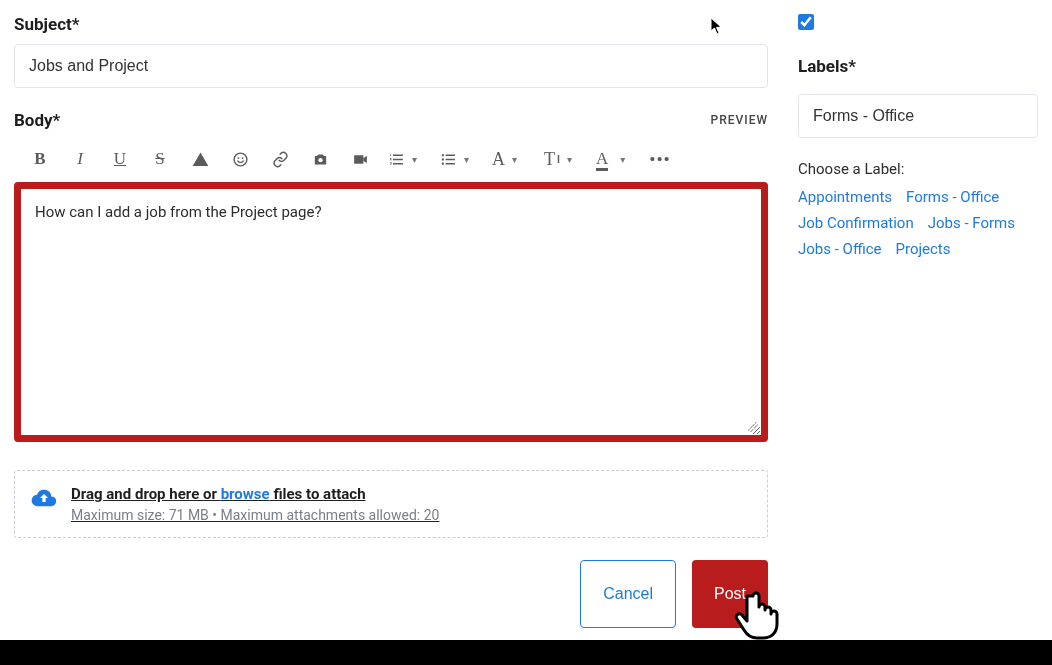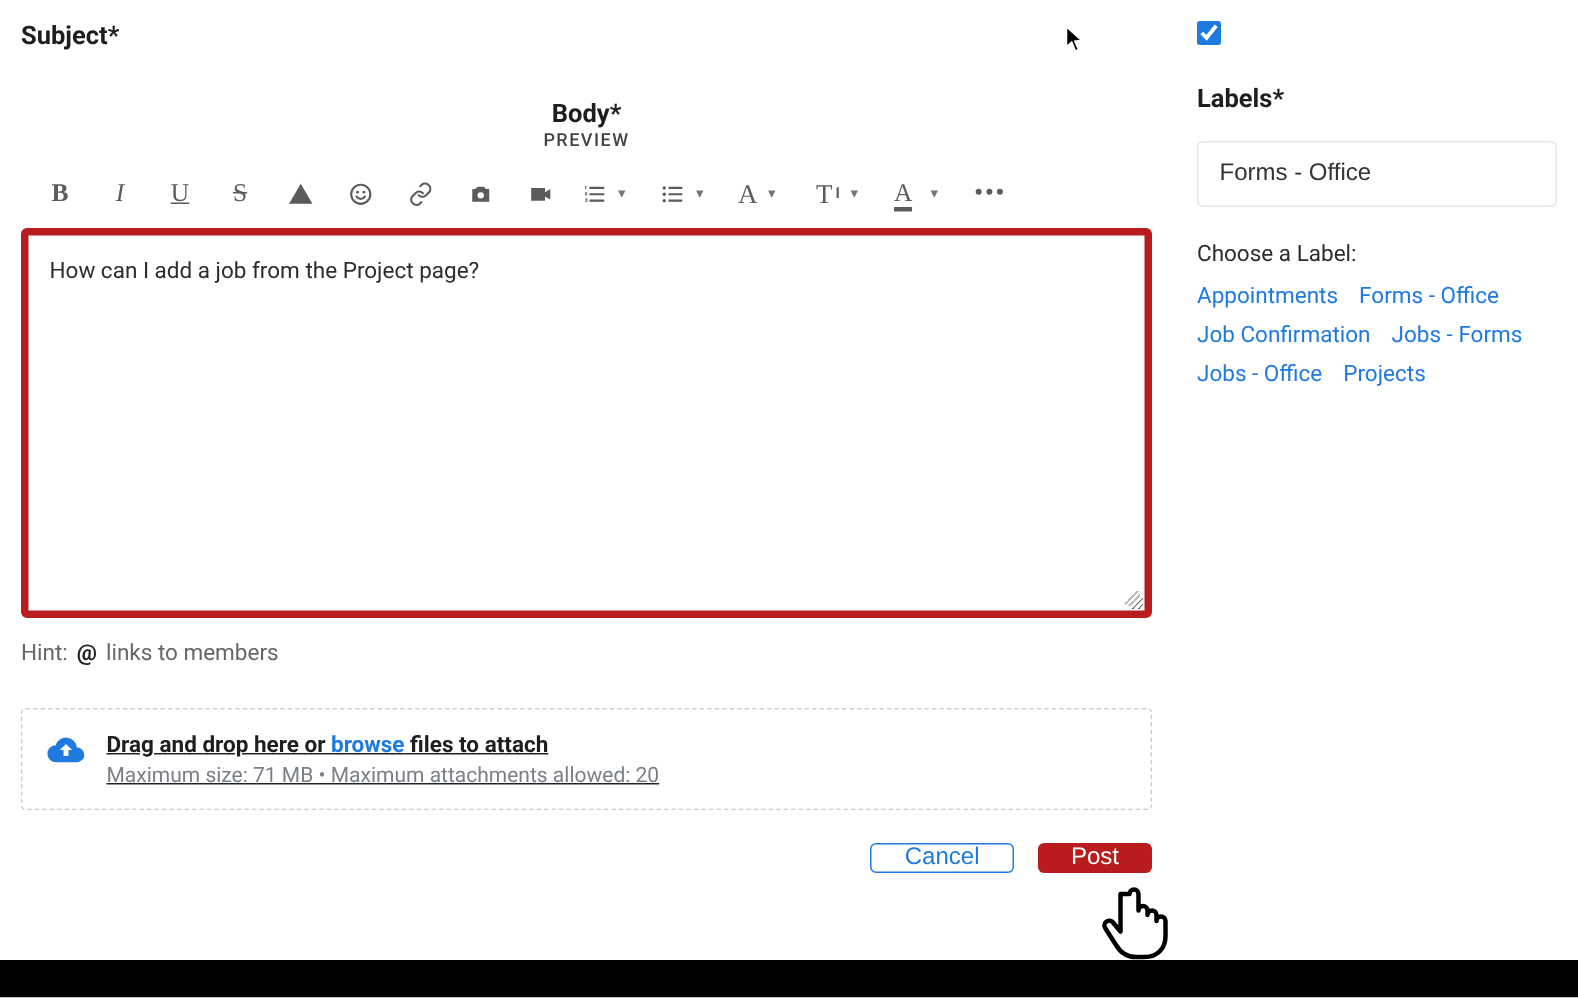--- a/index.html
+++ b/index.html
@@ -20,37 +20,37 @@
   .subject-input {
     width: 100%;
     border: 1px solid #e2e5e9;
     border-radius: 4px;
     padding: 12px 14px;
     font-size: 16px;
     color: #333;
     outline: none;
   }
 
-  .body-row { display:flex; justify-content: space-between; align-items:center; margin-top: 22px; margin-bottom: 6px; flex-direction: column;}
+  .body-row { display:flex; justify-content: space-between; align-items:center; margin-top: 22px; margin-bottom: 6px;}
   .preview { font-size: 12px; letter-spacing: 1px; color:#444; font-weight:500; }
 
   .toolbar { display:flex; align-items:center; gap: 0; padding: 6px 6px; }
   .tbtn { width: 40px; height: 34px; display:flex; align-items:center; justify-content:center; color:#5b5b5b; cursor:pointer; border-radius:3px; font-size:17px; position:relative;}
   .tbtn.wide { width: 52px; justify-content:flex-start; padding-left:8px; gap:4px;}
   .tbtn svg { width:17px; height:17px; fill:#5b5b5b; }
   .caret { font-size:10px; color:#777; margin-left:3px;}
   .bold-i { font-weight:700; font-family: Georgia, serif; }
   .italic-i { font-style: italic; font-family: Georgia, serif; }
   .under-i { text-decoration: underline; font-family: Georgia, serif;}
   .strike-i { text-decoration: line-through; font-family: Georgia, serif;}
   .a-under { position:relative; font-family: Georgia, serif;}
   .a-under::after { content:""; position:absolute; left:0; right:0; bottom:-2px; height:3px; background:#5b5b5b;}
 
   .editor {
-    border: 5px solid #b91c1c;
+    border: 7px solid #b91c1c;
     border-radius: 4px;
     min-height: 260px;
     padding: 14px;
     font-size: 15px;
     color:#2c2c2c;
     resize: both;
     overflow:auto;
     flex-shrink:0;
     position:relative;
   }
@@ -71,21 +71,21 @@
     border-radius: 3px;
     padding: 14px 16px;
     display:flex; align-items:flex-start; gap:14px;text-decoration:underline;
   }
   .cloud { width:26px; height:22px; flex-shrink:0; margin-top:2px;}
   .dz-title { font-weight:700; font-size:15px; color:#1e1e1e;}
   .dz-title .browse { color:#1f7ae0; font-weight:700;}
   .dz-sub { font-size:14px; color:#7a7f87; margin-top:4px;}
 
   .actions { display:flex; justify-content:flex-end; gap:16px; margin-top:22px;}
-  .btn { border-radius:4px; padding: 0 22px; font-size:16px; cursor:pointer; border:none; font-weight:500;}
+  .btn { border-radius:4px; padding: 24px 22px; font-size:16px; cursor:pointer; border:none; font-weight:500;}
   .btn-cancel { background:#fff; border:1px solid #1f7ae0; color:#1f7ae0;}
   .btn-post { background:#b91c1c; color:#fff;}
 
   
   .chk-row { display:flex; align-items:center; gap:12px; font-size:15px; color:#222; margin-bottom:26px;}
   .chk { width:16px; height:16px; accent-color:#1f7ae0;}
   .labels-input {
     width:100%; border:1px solid #e2e5e9; border-radius:4px; padding:12px 14px; font-size:16px; color:#333; outline:none;
     margin-top:8px; margin-bottom:22px;
   }
@@ -98,20 +98,21 @@
   
   .cursor-arrow { position:absolute; left:710px; top:17px; pointer-events:none;}
   .cursor-hand { position:absolute; left:733px; top:590px; pointer-events:none;}
 </style>
 </head>
 <body>
 
 <div class="container">
   <div class="left">
     <div class="lbl">Subject*</div>
+    <input class="subject-input" value="Jobs and Project" style="">
 
     <div class="body-row">
       <div class="lbl" style="margin-bottom:0">Body*</div>
       <div class="preview">PREVIEW</div>
     </div>
 
     <div class="toolbar">
       <div class="tbtn">
           <span class="bold-i">B</span>
         </div>
@@ -182,25 +183,20 @@
         <span class="a-under" style="font-size:17px">A</span>
           <span class="caret" style="margin-left:8px">▾</span>
       </div>
       <div class="tbtn">
         <span style="letter-spacing:1px;font-weight:700">•••</span>
       </div>
     </div>
 
     <div class="editor" contenteditable="true" style="">How can I add a job from the Project page?</div>
 
-    <div class="hint">
-      <span>Hint:</span>
-      <span class="at">@</span>
-      <span>links to members</span>
-    </div>
 
     <div class="dropzone">
       <svg class="cloud" viewBox="0 0 32 24">
         <path fill="#1f7ae0" d="M25 10a9 9 0 0 0-17.5-2A7 7 0 0 0 8 22h17a6 6 0 0 0 0-12z"></path>
         <path fill="#fff" d="M16 7l5 5h-3v5h-4v-5h-3z"></path>
       </svg>
       <div>
         <div class="dz-title">
           <span>Drag and drop here or </span><span class="browse">browse</span><span> files to attach</span>
         </div>

